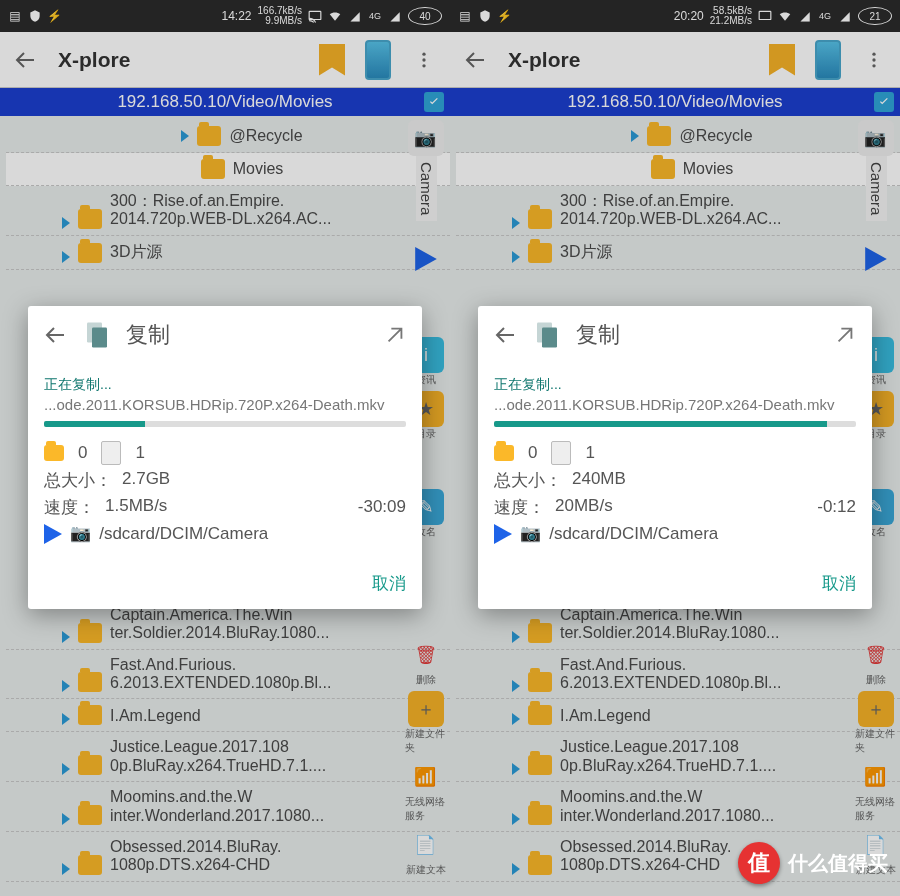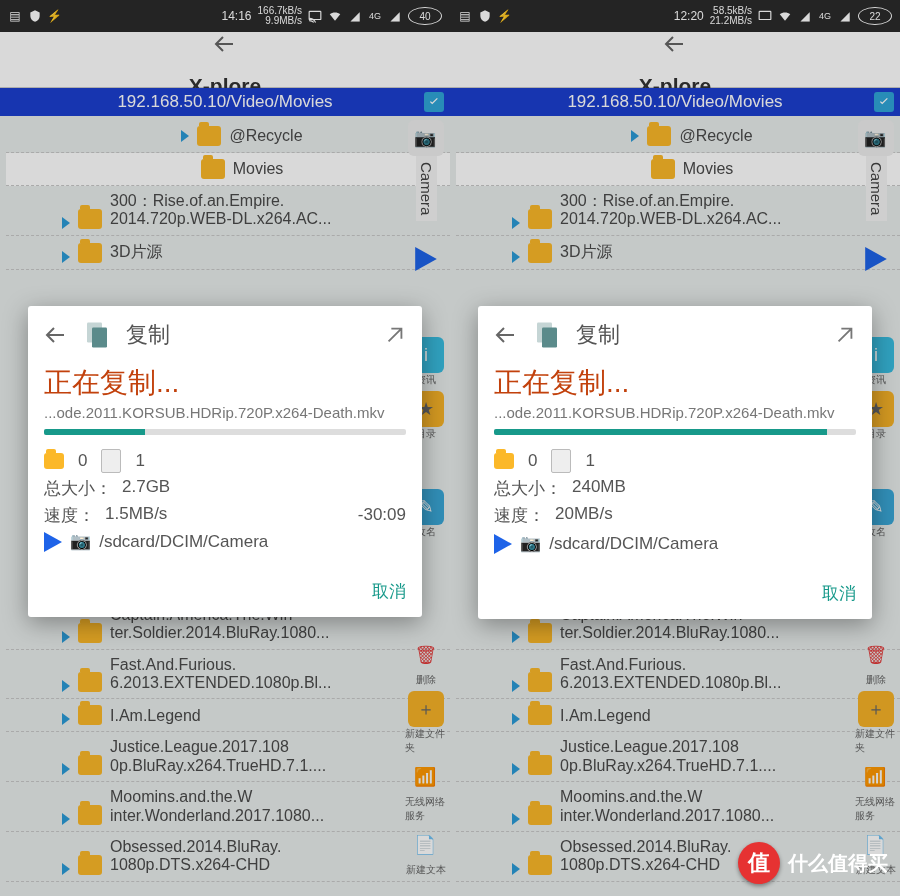--- a/index.html
+++ b/index.html
@@ -3,21 +3,21 @@
 <meta charset="utf-8">
 <style>
   * { box-sizing: border-box; margin: 0; padding: 0; font-family: -apple-system, "Helvetica Neue", Arial, "PingFang SC", "Microsoft YaHei", sans-serif; }
   body { background: #3a3a3a; width: 900px; height: 896px; display: flex; position: relative; }
   .screen { width: 450px; height: 896px; background: #eef2f2; position: relative; overflow: hidden; }
   .status-bar { height: 32px; background: #2b2b2b; color: #fff; display: flex; align-items: center; justify-content: space-between; padding: 0 8px; font-size: 12px; }
   .status-left, .status-right { display: flex; align-items: center; gap: 6px; }
   .status-speed { line-height: 1; font-size: 10px; text-align: right; }
   .sb-icon { width: 14px; height: 14px; display: inline-flex; align-items: center; justify-content: center; }
   .badge-circle { width: 34px; height: 18px; border: 1.5px solid #fff; border-radius: 50%; font-size: 10px; display: flex; align-items: center; justify-content: center; }
-  .app-bar { height: 56px; background: #fff; display: flex; align-items: center; padding: 0 12px; gap: 18px; box-shadow: 0 1px 3px rgba(0,0,0,0.15); border-bottom:1px solid #ccc;flex-direction:column;}
+  .app-bar { height: 56px; background: #fff; display: flex; align-items: center; padding: 0 12px; gap: 18px; box-shadow: 0 1px 3px rgba(0,0,0,0.15); border-bottom:1px solid #ccc;}
   .app-title { flex: 1; font-size: 21px; font-weight: 600; color: #333; }
   .ab-icon { width: 28px; height: 28px; display:flex; align-items:center; justify-content:center;}
   .blue-strip { height: 28px; background: #1c3fcf; color: #fff; display: flex; align-items: center; justify-content: center; font-size: 17px; position: relative; }
   .blue-strip .check-badge { position: absolute; right: 6px; width: 20px; height: 20px; background: #2fa5d8; border-radius: 3px; display:flex; align-items:center; justify-content:center;}
   .file-area { position: relative; background: #e8edec; height: calc(100% - 116px); }
   .tree { padding: 4px 0 0 6px; }
   .node { display: flex; align-items: center; gap: 8px; padding: 6px 0 6px 0; border-bottom: 1px dashed #c8c8c8; font-size: 16px; color: #4a4a4a; }
   .node.indent1 { padding-left: 28px; justify-content: center; }
   .node.indent2 { padding-left: 56px; align-items: flex-end; }
   .triangle { width: 0; height: 0; border-top: 6px solid transparent; border-bottom: 6px solid transparent; border-left: 8px solid #2b9ad6; }
@@ -26,21 +26,21 @@
   .file-icn { width: 20px; height: 24px; background: #eee; border:1px solid #bbb; border-radius:2px; }
   .two-line { line-height: 1.15; }
   .side-dock { position: absolute; right: 0; top: 0; width: 48px; height: 100%; display: flex; flex-direction: column; align-items: center; gap: 4px; padding-top: 4px; }
   .dock-item { width: 42px; display: flex; flex-direction: column; align-items: center; font-size: 10px; color: #666; }
   .dock-icon { width: 36px; height: 36px; border-radius: 6px; display:flex; align-items:center; justify-content:center; font-size:18px; }
   .dimmer { position: absolute; inset: 0; background: rgba(0,0,0,0.15); }
   .dialog { position: absolute; left: 28px; right: 28px; top: 306px; background: #fff; border-radius: 3px; box-shadow: 0 6px 24px rgba(0,0,0,0.35); padding: 0; }
   .dlg-head { display: flex; align-items: center; gap: 14px; padding: 14px 16px 10px; }
   .dlg-title { font-size: 22px; color: #555; flex:1;}
   .dlg-body { padding: 0 16px 8px; }
-  .copying { font-size: 28px; color: #c2410c; margin-top: 4px; }
+  .copying { font-size: 14px; color: #0f766e; margin-top: 16px; }
   .filename { font-size: 15px; color: #777; margin: 2px 0 8px; white-space: nowrap; overflow: hidden; text-overflow: clip; }
   .progress { height: 6px; background: #ddd; border-radius: 2px; overflow: hidden; margin-bottom: 14px; }
   .progress-bar { height: 100%; background: #17998a; }
   .counts { display: flex; align-items: center; gap: 14px; font-size: 17px; color: #555; }
   .kv { display: flex; gap: 10px; font-size: 17px; color: #555; margin-top: 4px;}
   .eta { display:flex; justify-content:flex-end; margin-top:-22px; font-size:17px; color:#555;}
   .dest { display: flex; align-items: center; gap: 8px; margin-top: 6px; font-size: 17px; color: #555;}
   .arrow-blue { width:0;height:0; border-top:10px solid transparent; border-bottom:10px solid transparent; border-left:18px solid #1e63e8;}
   .dlg-actions { display:flex; justify-content:flex-end; padding: 20px 16px 14px;}
   .btn-cancel { color:#17998a; font-size:17px; font-weight:500; background:none; border:none; cursor:pointer;}
@@ -59,21 +59,21 @@
     <div class="status-left">
       <span class="sb-icon">▤</span>
       <span class="sb-icon">
           <svg width="14" height="14" viewBox="0 0 24 24" fill="#fff">
             <path d="M12 2l8 4v6c0 5-3.5 9-8 10-4.5-1-8-5-8-10V6l8-4z"></path>
           </svg>
         </span>
       <span class="sb-icon">⚡</span>
     </div>
     <div class="status-right">
-      <span>14:16</span>
+      <span>14:22</span>
       <div class="status-speed">
           <div>166.7kB/s</div>
           <div>9.9MB/s</div>
         </div>
       <span class="sb-icon">
           <svg width="14" height="14" viewBox="0 0 24 24" fill="none" stroke="#fff" stroke-width="2">
             <rect x="2" y="4" width="20" height="14" rx="1"></rect>
             <path d="M2 20c3 0 6 1 8 3M2 16c5 0 9 3 11 7"></path>
           </svg>
         </span>
@@ -283,39 +283,39 @@
     <div class="status-left">
       <span class="sb-icon">▤</span>
       <span class="sb-icon">
           <svg width="14" height="14" viewBox="0 0 24 24" fill="#fff">
             <path d="M12 2l8 4v6c0 5-3.5 9-8 10-4.5-1-8-5-8-10V6l8-4z"></path>
           </svg>
         </span>
       <span class="sb-icon">⚡</span>
     </div>
     <div class="status-right">
-      <span>12:20</span>
+      <span>20:20</span>
       <div class="status-speed">
           <div>58.5kB/s</div>
           <div>21.2MB/s</div>
         </div>
       <span class="sb-icon">
           <svg width="14" height="14" viewBox="0 0 24 24" fill="none" stroke="#fff" stroke-width="2">
             <rect x="2" y="4" width="20" height="14" rx="1"></rect>
           </svg>
         </span>
       <span class="sb-icon">
           <svg width="14" height="14" viewBox="0 0 24 24" fill="#fff">
             <path d="M12 20l9-11c-5-4-13-4-18 0l9 11z"></path>
           </svg>
         </span>
       <span class="sb-icon">◢</span>
       <span class="sb-icon" style="font-size:9px;">4G</span>
       <span class="sb-icon">◢</span>
-      <span class="badge-circle">22</span>
+      <span class="badge-circle">21</span>
     </div>
   </div>
 
   <div class="app-bar">
     <span class="ab-icon">
         <svg width="24" height="24" viewBox="0 0 24 24" fill="none" stroke="#666" stroke-width="2">
           <path d="M20 12H4m6-7l-7 7 7 7"></path>
         </svg>
       </span>
     <span class="app-title">X-plore</span>
@@ -479,20 +479,23 @@
           <span>1</span>
       </div>
       <div class="kv">
           <span>总大小：</span>
           <span>240MB</span>
         </div>
       <div class="kv">
           <span>速度：</span>
           <span>20MB/s</span>
         </div>
+      <div class="eta">
+          <span>-0:12</span>
+        </div>
       <div class="dest">
         <span class="arrow-blue"></span>
         <span>📷</span>
         <span>/sdcard/DCIM/Camera</span>
       </div>
     </div>
     <div class="dlg-actions">
       <button class="btn-cancel">取消</button>
     </div>
   </div>

